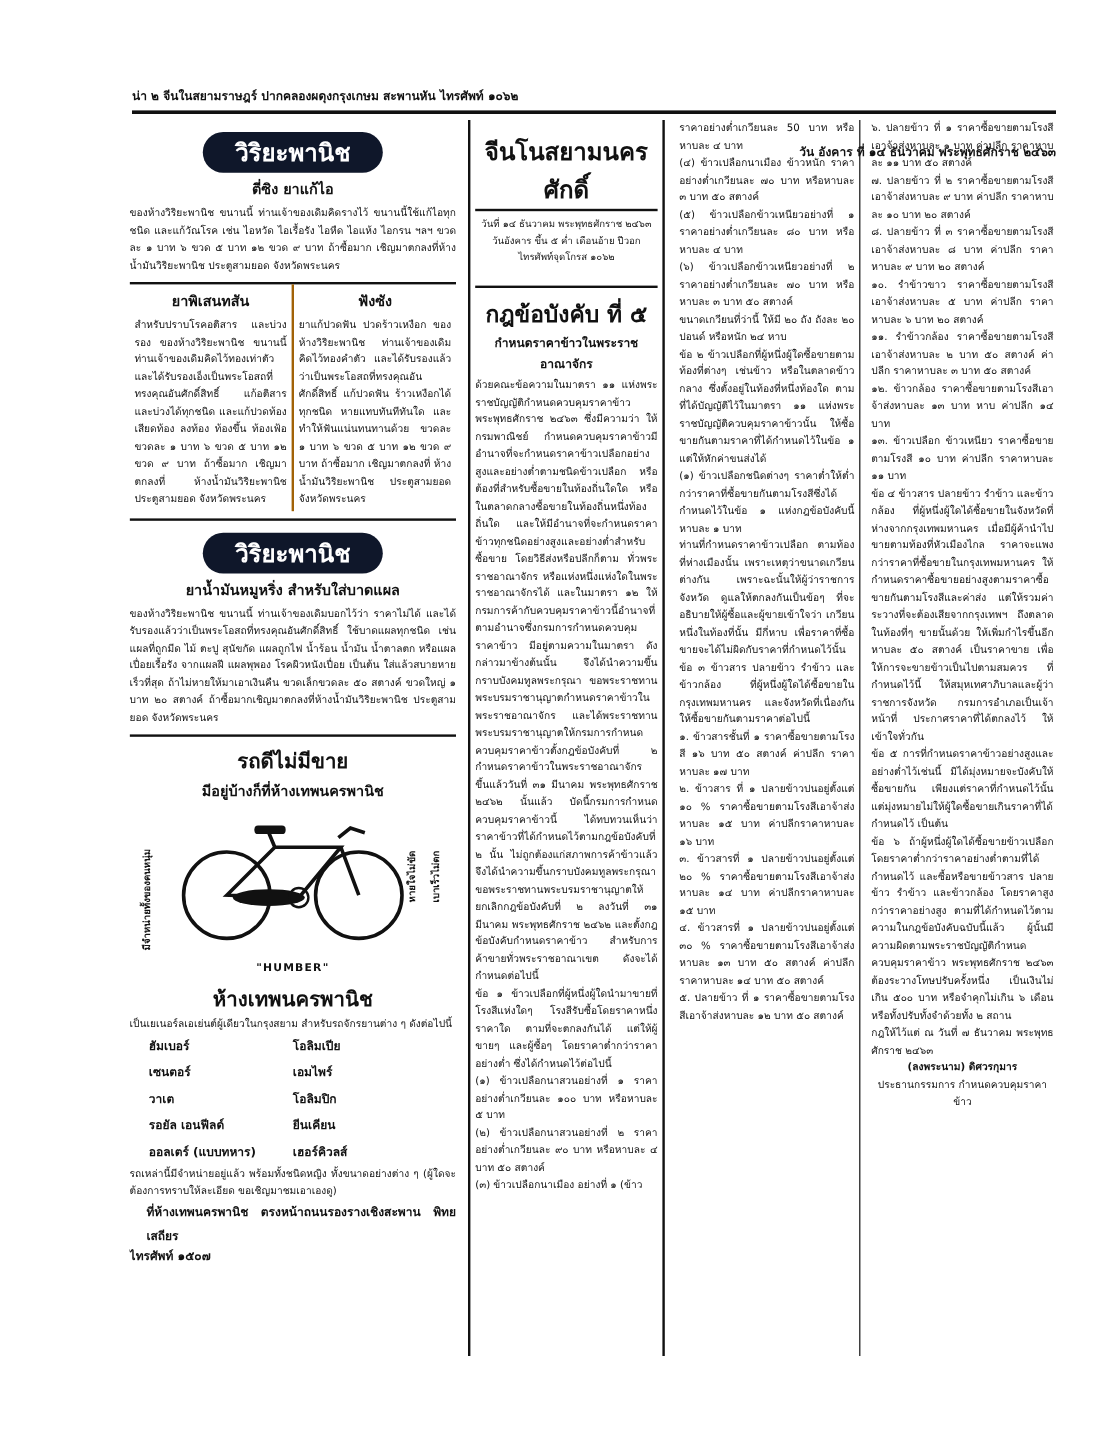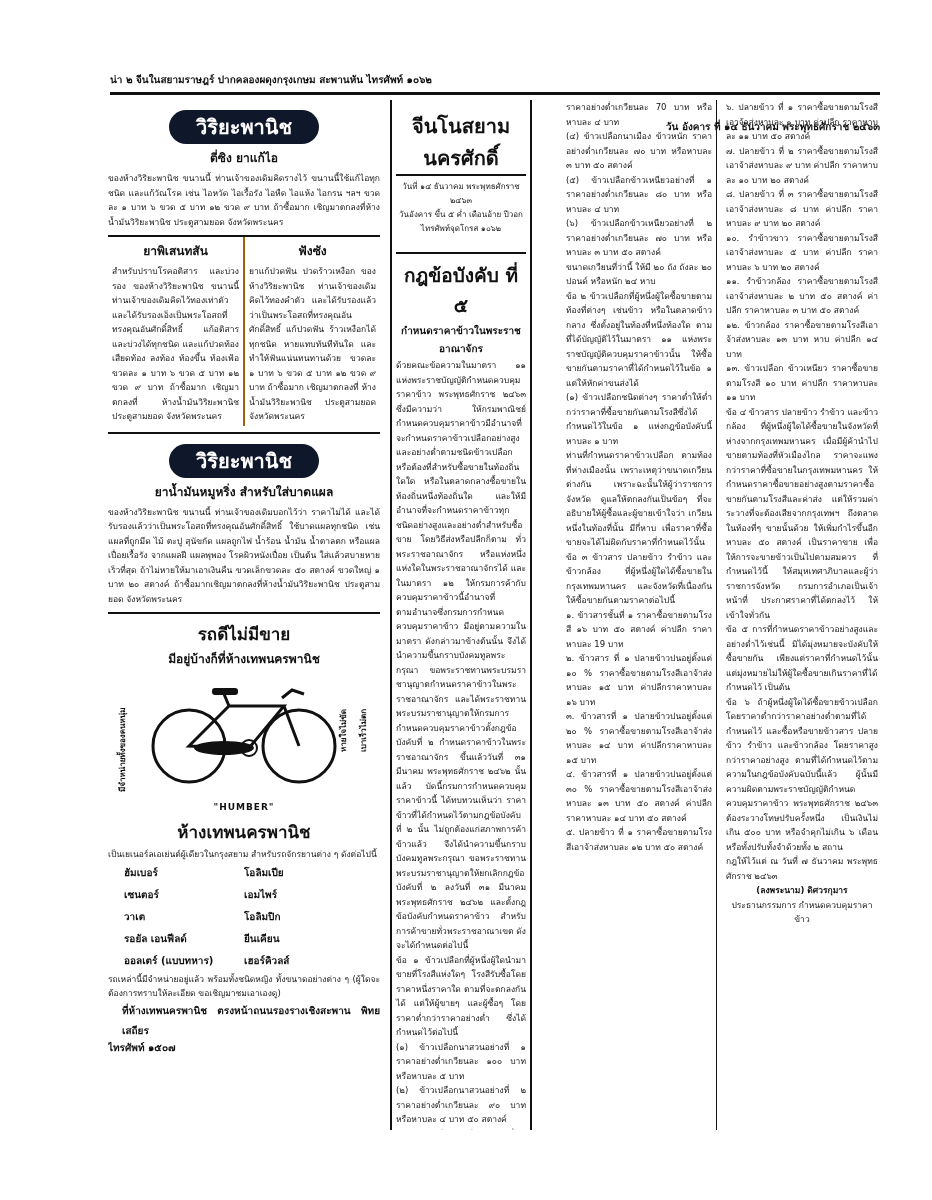--- a/index.html
+++ b/index.html
@@ -3,21 +3,21 @@
 <meta charset="utf-8">
 <style>
   html,body{margin:0;padding:0;background:#fff;}
   body{width:932px;height:1200px;position:relative;overflow:hidden;font-family:"DejaVu Sans",sans-serif;color:#111;}
   .header{position:absolute;left:110px;top:72px;width:770px;height:18px;font-size:10px;font-weight:bold;white-space:nowrap;}
   .header .l{position:absolute;left:0;top:0;}
   .header .r{position:absolute;right:0;top:0;margin-top:47px;}
   .rule{position:absolute;left:110px;top:92px;width:770px;height:3px;background:#111;}
   .col{position:absolute;top:100px;overflow:hidden;}
   .c1{left:108px;width:272px;height:1030px;}
-  .c2{left:390px;width:142px;height:1030px;border-left:2px solid #111;border-right:2px solid #111;padding:0 4px;box-sizing:border-box;}
+  .c2{left:390px;width:164px;height:1030px;border-left:2px solid #111;border-right:2px solid #111;padding:0 4px;box-sizing:border-box;}
   .c3{left:562px;width:155px;height:1030px;border-right:1px solid #111;padding:0 4px;box-sizing:border-box;}
   .c4{left:722px;width:160px;height:1030px;padding:0 4px;box-sizing:border-box;}
   .banner{margin:10px auto 4px;width:150px;height:34px;background:#0f172a;color:#fff;border-radius:17px;text-align:center;font-family:"DejaVu Serif",serif;font-size:20px;line-height:34px;font-weight:bold;}
   .sub{text-align:center;font-size:12px;font-weight:bold;margin:2px 0 4px;}
   p{margin:0;font-size:8.5px;line-height:14.5px;text-align:justify;}
   .two{display:flex;border-top:2px solid #111;margin-top:6px;}
   .two>div{flex:1;padding:2px 4px;}
   .two>div+div{border-left:2px solid #a16207;}
   .hr{height:2px;background:#111;margin:6px 0;}
   .big{text-align:center;font-size:17px;font-weight:bold;margin:6px 0 2px;}
@@ -106,30 +106,30 @@
   <div class="decree-sub">กำหนดราคาข้าวในพระราชอาณาจักร</div>
   <p>ด้วยคณะข้อความในมาตรา ๑๑ แห่งพระราชบัญญัติกำหนดควบคุมราคาข้าว พระพุทธศักราช ๒๔๖๓ ซึ่งมีความว่า ให้กรมพาณิชย์ กำหนดควบคุมราคาข้าวมีอำนาจที่จะกำหนดราคาข้าวเปลือกอย่างสูงและอย่างต่ำตามชนิดข้าวเปลือก หรือต้องที่สำหรับซื้อขายในท้องถิ่นใดใด หรือในตลาดกลางซื้อขายในท้องถิ่นหนึ่งท้องถิ่นใด และให้มีอำนาจที่จะกำหนดราคาข้าวทุกชนิดอย่างสูงและอย่างต่ำสำหรับซื้อขาย โดยวิธีส่งหรือปลีกก็ตาม ทั่วพระราชอาณาจักร หรือแห่งหนึ่งแห่งใดในพระราชอาณาจักรได้ และในมาตรา ๑๒ ให้กรมการค้ากับควบคุมราคาข้าวนี้อำนาจที่</p>
   <p>ตามอำนาจซึ่งกรมการกำหนดควบคุมราคาข้าว มีอยู่ตามความในมาตรา ดังกล่าวมาข้างต้นนั้น จึงได้นำความขึ้นกราบบังคมทูลพระกรุณา ขอพระราชทานพระบรมราชานุญาตกำหนดราคาข้าวในพระราชอาณาจักร และได้พระราชทานพระบรมราชานุญาตให้กรมการกำหนดควบคุมราคาข้าวตั้งกฎข้อบังคับที่ ๒ กำหนดราคาข้าวในพระราชอาณาจักร ขึ้นแล้ววันที่ ๓๑ มีนาคม พระพุทธศักราช ๒๔๖๒ นั้นแล้ว บัดนี้กรมการกำหนดควบคุมราคาข้าวนี้ ได้ทบทวนเห็นว่า ราคาข้าวที่ได้กำหนดไว้ตามกฎข้อบังคับที่ ๒ นั้น ไม่ถูกต้องแก่สภาพการค้าข้าวแล้ว จึงได้นำความขึ้นกราบบังคมทูลพระกรุณา ขอพระราชทานพระบรมราชานุญาตให้ยกเลิกกฎข้อบังคับที่ ๒ ลงวันที่ ๓๑ มีนาคม พระพุทธศักราช ๒๔๖๒ และตั้งกฎข้อบังคับกำหนดราคาข้าว สำหรับการค้าขายทั่วพระราชอาณาเขต ดังจะได้กำหนดต่อไปนี้</p>
   <p>ข้อ ๑ ข้าวเปลือกที่ผู้หนึ่งผู้ใดนำมาขายที่โรงสีแห่งใดๆ โรงสีรับซื้อโดยราคาหนึ่งราคาใด ตามที่จะตกลงกันได้ แต่ให้ผู้ขายๆ และผู้ซื้อๆ โดยราคาต่ำกว่าราคาอย่างต่ำ ซึ่งได้กำหนดไว้ต่อไปนี้</p>
   <p>(๑) ข้าวเปลือกนาสวนอย่างที่ ๑ ราคาอย่างต่ำเกวียนละ ๑๐๐ บาท หรือหาบละ ๕ บาท</p>
   <p>(๒) ข้าวเปลือกนาสวนอย่างที่ ๒ ราคาอย่างต่ำเกวียนละ ๙๐ บาท หรือหาบละ ๔ บาท ๕๐ สตางค์</p>
   <p>(๓) ข้าวเปลือกนาเมือง อย่างที่ ๑ (ข้าว</p>
 </div>
 
 <div class="col c3">
-  <p>ราคาอย่างต่ำเกวียนละ 70 บาท หรือหาบละ ๔ บาท</p>
+  <p>ราคาอย่างต่ำเกวียนละ 50 บาท หรือหาบละ ๔ บาท</p>
   <p>(๔) ข้าวเปลือกนาเมือง ข้าวหนัก ราคาอย่างต่ำเกวียนละ ๗๐ บาท หรือหาบละ ๓ บาท ๕๐ สตางค์</p>
   <p>(๕) ข้าวเปลือกข้าวเหนียวอย่างที่ ๑ ราคาอย่างต่ำเกวียนละ ๘๐ บาท หรือหาบละ ๔ บาท</p>
   <p>(๖) ข้าวเปลือกข้าวเหนียวอย่างที่ ๒ ราคาอย่างต่ำเกวียนละ ๗๐ บาท หรือหาบละ ๓ บาท ๕๐ สตางค์</p>
   <p>ขนาดเกวียนที่ว่านี้ ให้มี ๒๐ ถัง ถังละ ๒๐ ปอนด์ หรือหนัก ๒๔ หาบ</p>
   <p>ข้อ ๒ ข้าวเปลือกที่ผู้หนึ่งผู้ใดซื้อขายตามท้องที่ต่างๆ เช่นข้าว หรือในตลาดข้าวกลาง ซึ่งตั้งอยู่ในท้องที่หนึ่งท้องใด ตามที่ได้บัญญัติไว้ในมาตรา ๑๑ แห่งพระราชบัญญัติควบคุมราคาข้าวนั้น ให้ซื้อขายกันตามราคาที่ได้กำหนดไว้ในข้อ ๑ แต่ให้หักค่าขนส่งได้</p>
   <p>(๑) ข้าวเปลือกชนิดต่างๆ ราคาต่ำให้ต่ำกว่าราคาที่ซื้อขายกันตามโรงสีซึ่งได้กำหนดไว้ในข้อ ๑ แห่งกฎข้อบังคับนี้ หาบละ ๑ บาท</p>
   <p>ท่านที่กำหนดราคาข้าวเปลือก ตามท้องที่ห่างเมืองนั้น เพราะเหตุว่าขนาดเกวียนต่างกัน เพราะฉะนั้นให้ผู้ว่าราชการจังหวัด ดูแลให้ตกลงกันเป็นข้อๆ ที่จะอธิบายให้ผู้ซื้อและผู้ขายเข้าใจว่า เกวียนหนึ่งในท้องที่นั้น มีกี่หาบ เพื่อราคาที่ซื้อขายจะได้ไม่ผิดกับราคาที่กำหนดไว้นั้น</p>
   <p>ข้อ ๓ ข้าวสาร ปลายข้าว รำข้าว และข้าวกล้อง ที่ผู้หนึ่งผู้ใดได้ซื้อขายในกรุงเทพมหานคร และจังหวัดที่เนื่องกัน ให้ซื้อขายกันตามราคาต่อไปนี้</p>
-  <p>๑. ข้าวสารชั้นที่ ๑ ราคาซื้อขายตามโรงสี ๑๖ บาท ๕๐ สตางค์ ค่าปลีก ราคาหาบละ 19 บาท</p>
+  <p>๑. ข้าวสารชั้นที่ ๑ ราคาซื้อขายตามโรงสี ๑๖ บาท ๕๐ สตางค์ ค่าปลีก ราคาหาบละ ๑๗ บาท</p>
   <p>๒. ข้าวสาร ที่ ๑ ปลายข้าวปนอยู่ตั้งแต่ ๑๐ % ราคาซื้อขายตามโรงสีเอาจ้าส่งหาบละ ๑๕ บาท ค่าปลีกราคาหาบละ ๑๖ บาท</p>
   <p>๓. ข้าวสารที่ ๑ ปลายข้าวปนอยู่ตั้งแต่ ๒๐ % ราคาซื้อขายตามโรงสีเอาจ้าส่งหาบละ ๑๔ บาท ค่าปลีกราคาหาบละ ๑๕ บาท</p>
   <p>๔. ข้าวสารที่ ๑ ปลายข้าวปนอยู่ตั้งแต่ ๓๐ % ราคาซื้อขายตามโรงสีเอาจ้าส่งหาบละ ๑๓ บาท ๕๐ สตางค์ ค่าปลีกราคาหาบละ ๑๔ บาท ๕๐ สตางค์</p>
   <p>๕. ปลายข้าว ที่ ๑ ราคาซื้อขายตามโรงสีเอาจ้าส่งหาบละ ๑๒ บาท ๕๐ สตางค์</p>
 </div>
 
 <div class="col c4">
   <p>๖. ปลายข้าว ที่ ๑ ราคาซื้อขายตามโรงสีเอาจ้าส่งหาบละ ๑ บาท ค่าปลีก ราคาหาบละ ๑๑ บาท ๕๐ สตางค์</p>
   <p>๗. ปลายข้าว ที่ ๒ ราคาซื้อขายตามโรงสีเอาจ้าส่งหาบละ ๙ บาท ค่าปลีก ราคาหาบละ ๑๐ บาท ๒๐ สตางค์</p>
   <p>๘. ปลายข้าว ที่ ๓ ราคาซื้อขายตามโรงสีเอาจ้าส่งหาบละ ๘ บาท ค่าปลีก ราคาหาบละ ๙ บาท ๒๐ สตางค์</p>

